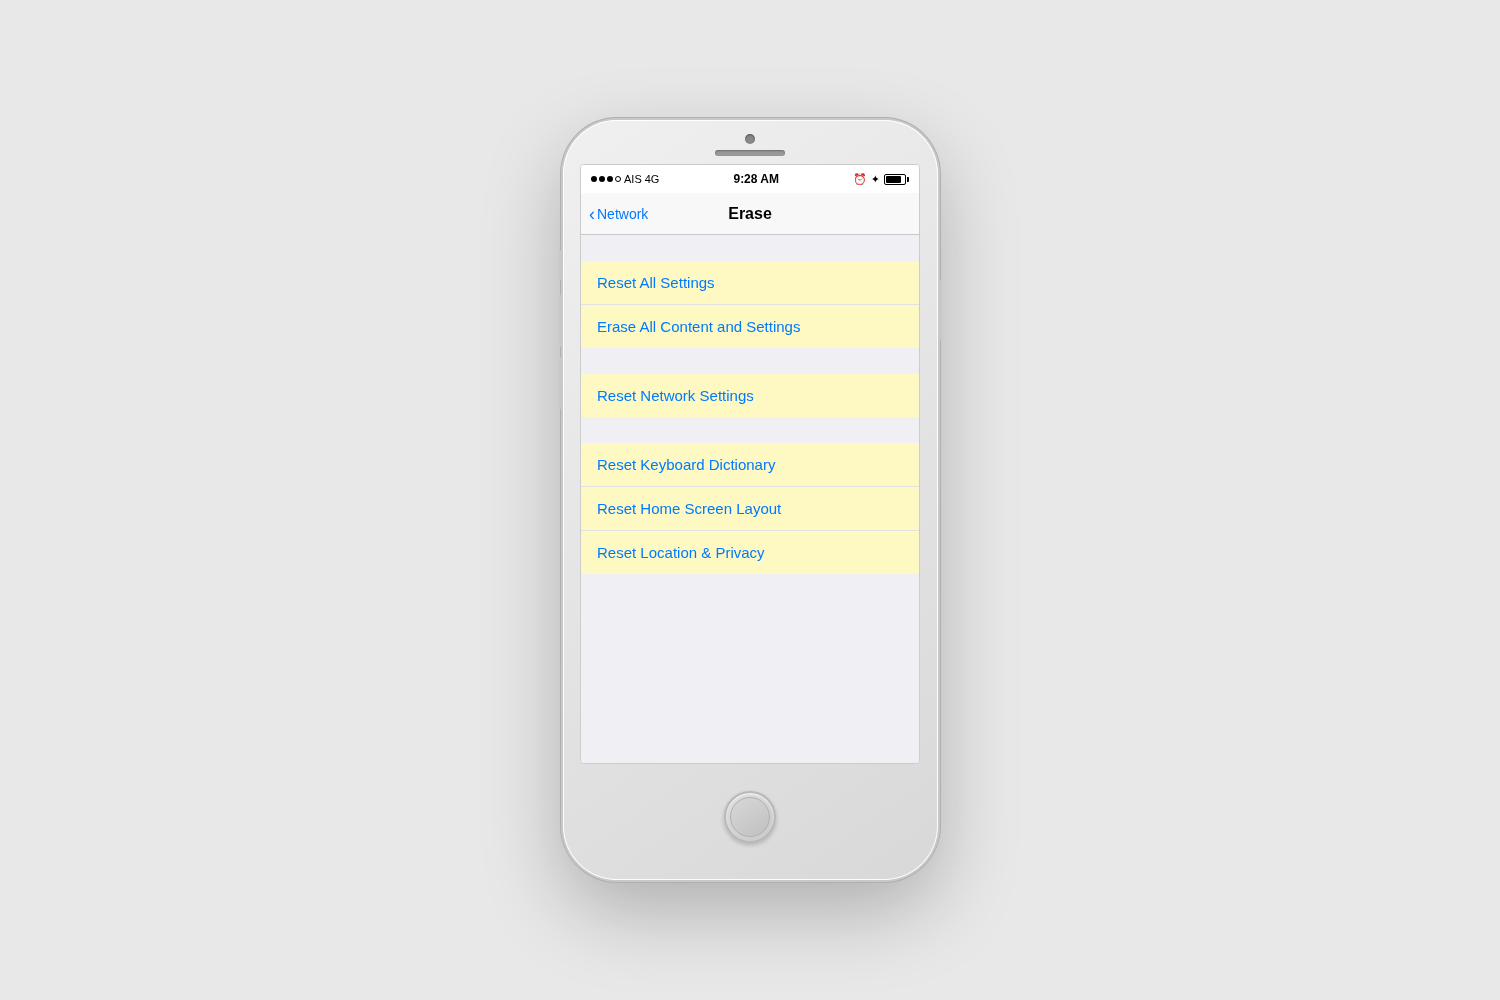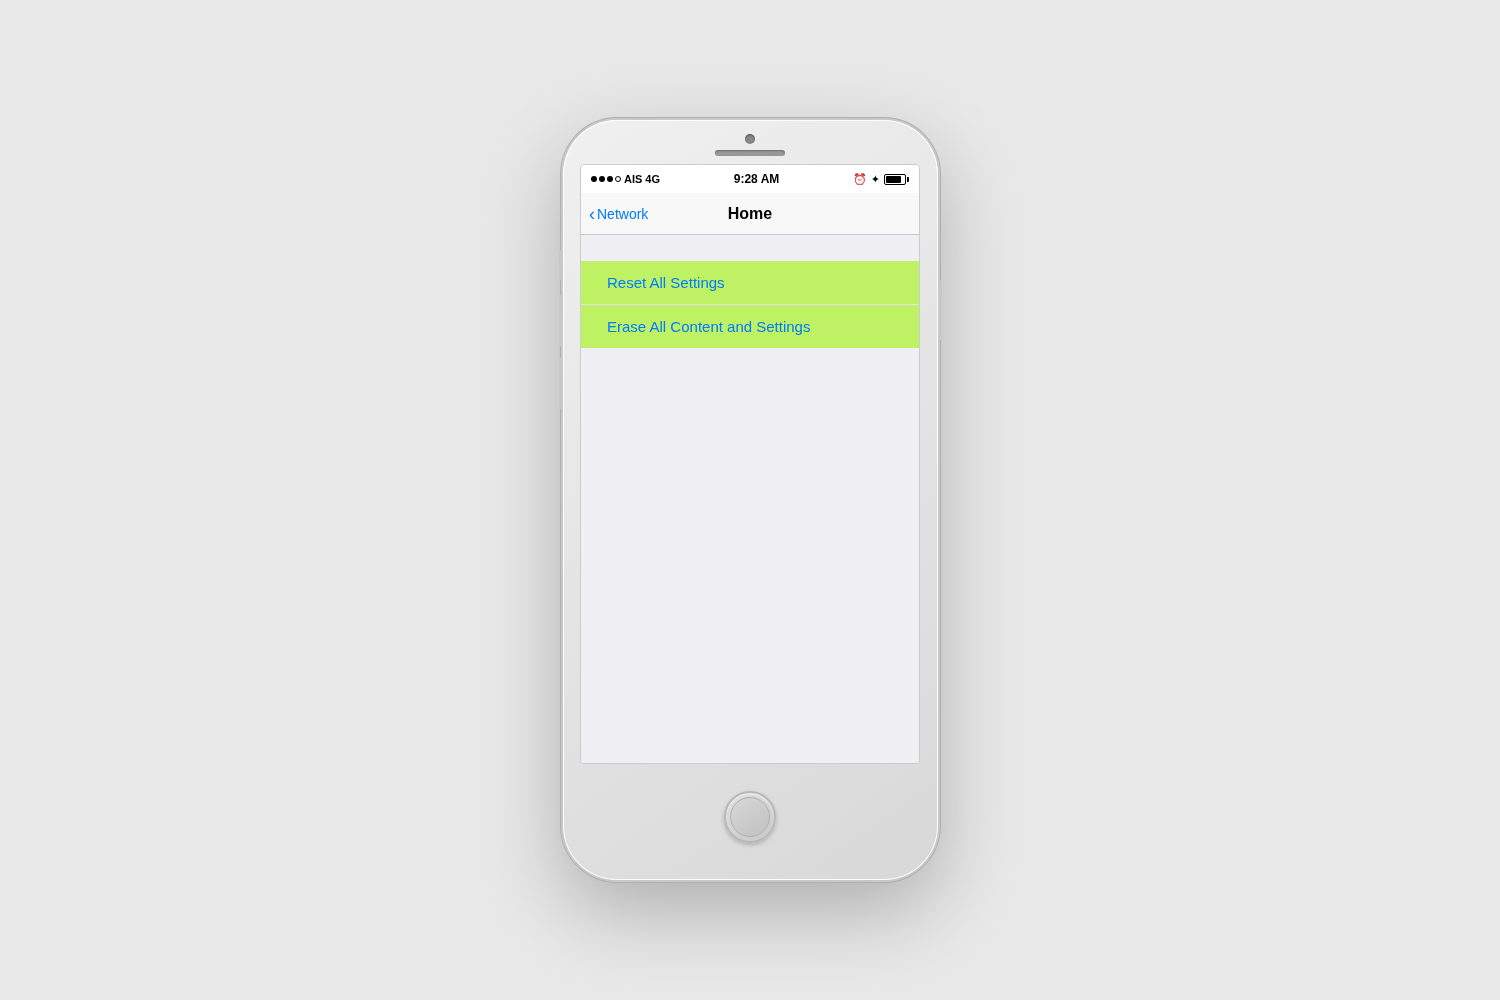--- a/index.html
+++ b/index.html
@@ -75,21 +75,21 @@
       height: 28px;
       display: flex;
       align-items: center;
       justify-content: space-between;
       padding: 0 10px;
       flex-shrink: 0;
     }
 
     .status-left {
       font-size: 11px;
-      font-weight: 700;
+      font-weight: 400;
       color: #000;
       display: flex;
       align-items: center;
       gap: 3px;
     }
 
     .signal-dots {
       display: flex;
       gap: 2px;
       align-items: center;
@@ -201,23 +201,23 @@
     .section-gap {
       height: 26px;
       background: #efeff4;
     }
 
     .list-section {
       background: transparent;
     }
 
     .list-item {
-      background: #bef264;
+      background: #fef9c3;
       border-bottom: 1px solid #e0e0e5;
-      padding: 13px 26px;
+      padding: 13px 16px;
       font-size: 15px;
       color: #007aff;
       cursor: pointer;
       display: flex;
       align-items: flex-start;
     }
 
     .list-item:last-child {
       border-bottom: none;
     }
@@ -333,41 +333,57 @@
           <div class="battery-tip"></div>
         </div>
       </div>
     </div>
 
     <div class="nav-bar">
       <div class="nav-back">
         <span class="nav-back-chevron">‹</span>
         <span>Network</span>
       </div>
-      <span class="nav-title">Home</span>
+      <span class="nav-title">Erase</span>
     </div>
 
     <div class="screen-content">
 
       <div class="section-gap"></div>
 
       <div class="list-section">
         <div class="list-item">
           <span>Reset All Settings</span>
         </div>
         <div class="list-item">
           <span>Erase All Content and Settings</span>
         </div>
       </div>
 
       <div class="section-gap"></div>
 
+      <div class="list-section">
+        <div class="list-item">
+          <span>Reset Network Settings</span>
+        </div>
+      </div>
 
       <div class="section-gap"></div>
 
+      <div class="list-section">
+        <div class="list-item">
+          <span>Reset Keyboard Dictionary</span>
+        </div>
+        <div class="list-item">
+          <span>Reset Home Screen Layout</span>
+        </div>
+        <div class="list-item">
+          <span>Reset Location &amp; Privacy</span>
+        </div>
+      </div>
 
       <div class="section-gap"></div>
 
     </div>
 
   </div>
 
   <div class="phone-bottom">
     <div class="home-button">
       <div class="home-button-inner"></div>

